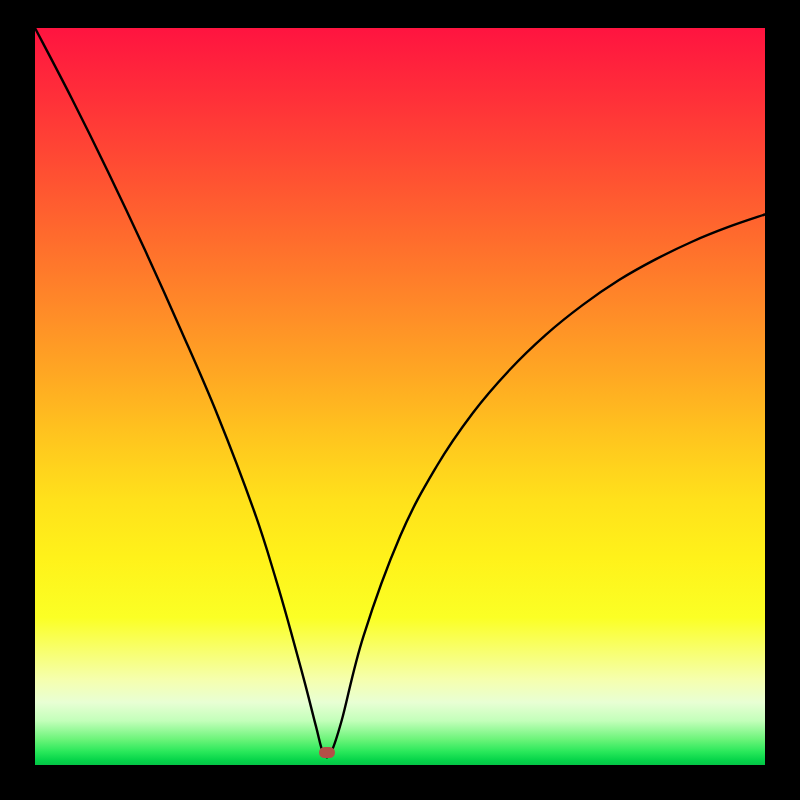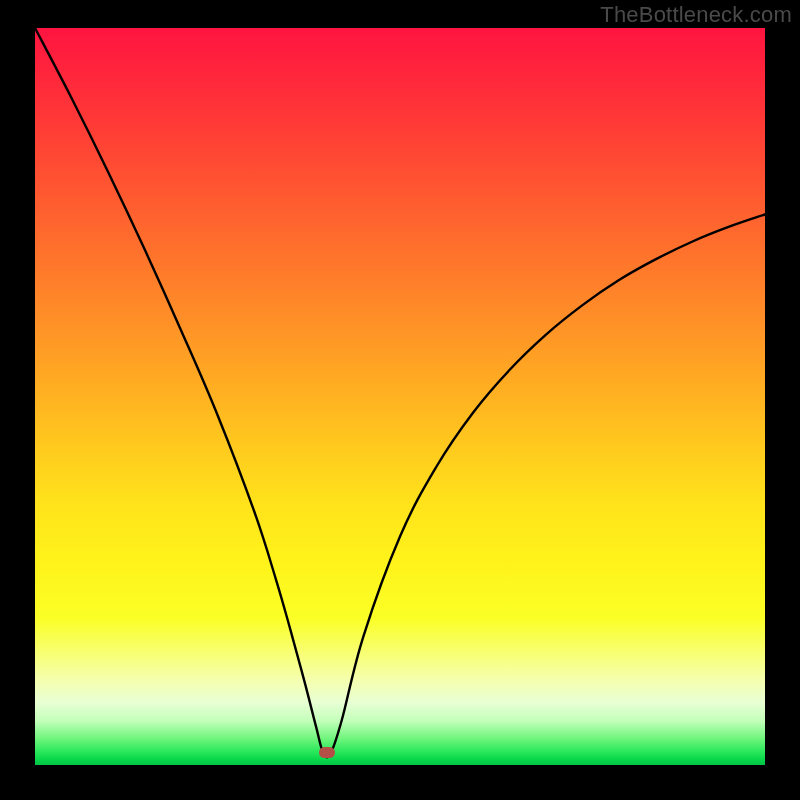--- a/index.html
+++ b/index.html
@@ -72,21 +72,20 @@
     border-radius: 6px;
     background: #b44f47;
     z-index: 5;
   }
 </style>
 </head>
 <body>
 
 <div class="frame">
 
-  <div class="watermark">TheBottleneck.com</div>
 
   <div class="plot-area">
     <div class="gradient-bg"></div>
 
     <svg class="curve" viewBox="0 0 730 737" preserveAspectRatio="none">
       <path id="curve-path" d="M 0.00 0.00 C 6.69 12.84, 23.12 43.67, 36.50 70.01 C 49.88 96.36, 59.62 116.02, 73.00 143.71 C 86.38 171.41, 96.12 192.05, 109.50 221.10 C 122.88 250.15, 132.62 271.77, 146.00 302.17 C 159.38 332.57, 169.12 353.82, 182.50 386.93 C 195.88 420.03, 208.29 452.60, 219.00 482.74 C 229.71 512.87, 234.21 529.39, 240.90 551.28 C 247.59 573.16, 250.15 582.94, 255.50 602.13 C 260.85 621.32, 265.42 638.23, 270.10 655.93 C 274.78 673.63, 277.70 685.98, 281.05 698.68 C 284.40 711.38, 285.67 720.34, 288.35 725.21 C 291.03 730.07, 292.30 731.15, 295.65 725.21 C 299.00 719.26, 300.58 714.26, 306.60 692.78 C 312.62 671.30, 317.79 641.80, 328.50 608.02 C 339.21 574.25, 351.62 539.61, 365.00 508.53 C 378.38 477.45, 388.12 461.21, 401.50 438.51 C 414.88 415.82, 424.62 402.41, 438.00 384.71 C 451.38 367.01, 461.12 356.29, 474.50 341.97 C 487.88 327.65, 497.62 318.48, 511.00 306.59 C 524.38 294.70, 534.12 287.11, 547.50 277.11 C 560.88 267.11, 570.62 260.43, 584.00 252.05 C 597.38 243.68, 607.12 238.44, 620.50 231.42 C 633.88 224.39, 643.62 219.68, 657.00 213.73 C 670.38 207.78, 680.12 203.99, 693.50 198.99 C 706.88 193.99, 723.31 188.76, 730.00 186.46" fill="none" stroke="#000" stroke-width="2.4" stroke-linejoin="round" stroke-linecap="round"></path>
     </svg>
 
     <div id="marker" class="marker" style="left: 284px; top: 718.971px;"></div>
   </div>

